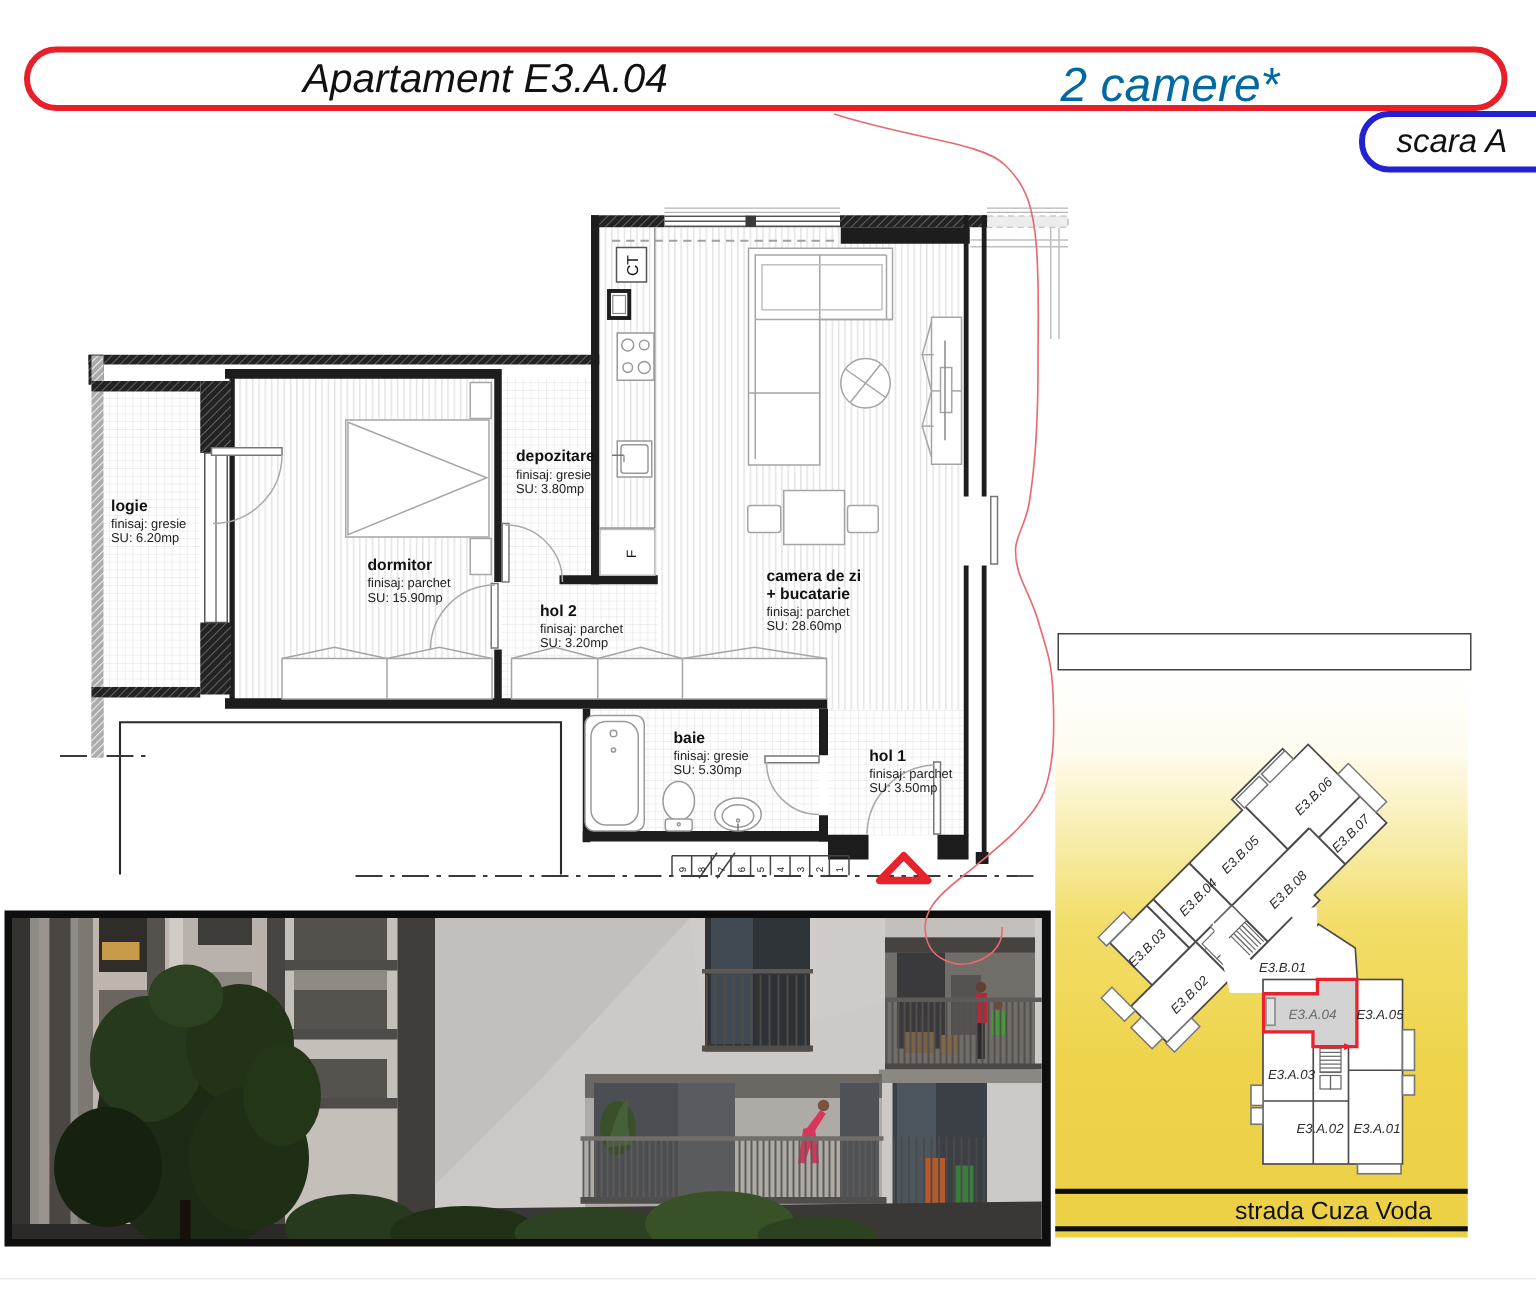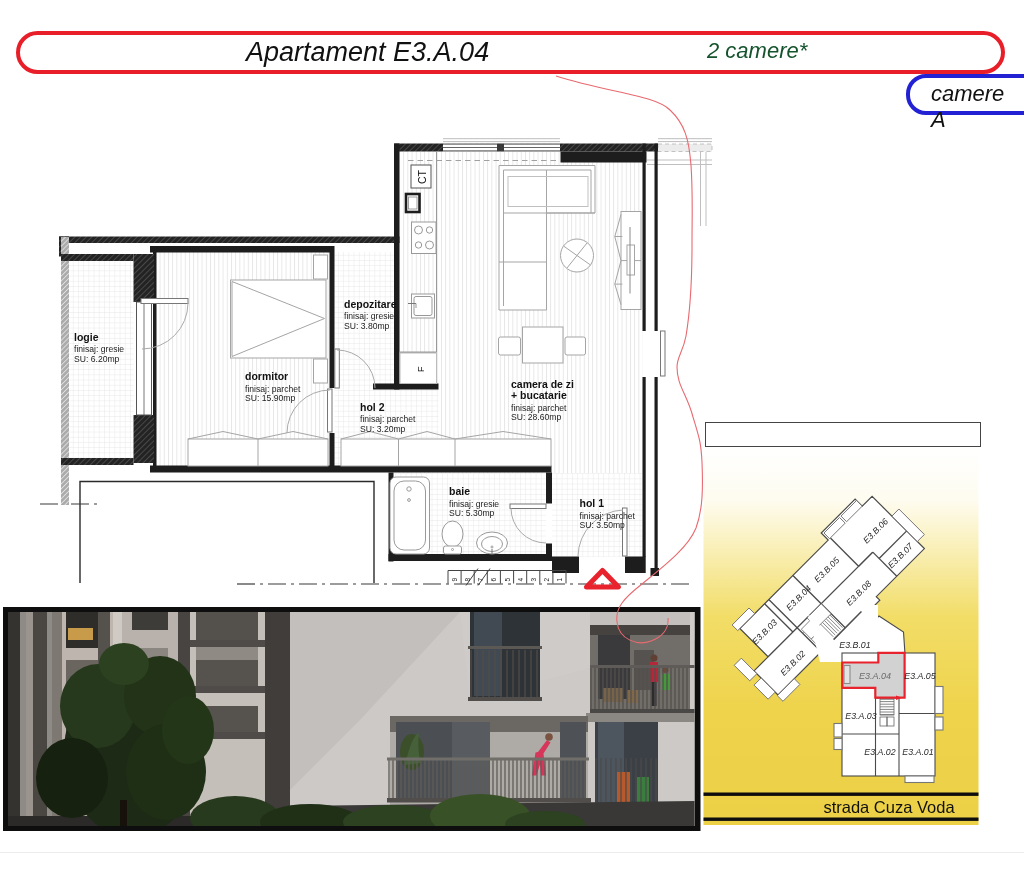--- a/index.html
+++ b/index.html
@@ -630,23 +630,23 @@
 </g>
 </g>
 
 <path d="M556,76 C610,93 655,95 670,110 C685,124 689,140 691,165 C693,195 692,215 692,245 C692,285 690,312 686,336 C683,352 677,357 677,367 C677,386 687,394 693,417 C699,437 701,442 702,462 C703,487 703,509 696,528 C688,548 663,567 642,584 C624,598 615,608 617,622 C619,640 638,646 651,641 C662,637 669,629 668,618" fill="none" stroke="#e86a70" stroke-width="1.1"></path>
 
 <line x1="0" y1="852.5" x2="1024" y2="852.5" stroke="#ececec" stroke-width="1"></line>
 </svg>
 
 <div style="position:absolute;left:16px;top:31px;width:981px;height:35px;border:4px solid #e81e28;border-radius:22px;"></div>
 
-<div class="it" style="position:absolute;left:202px;top:37px;font-size:27px;color:#111;margin-left:44px;">Apartament E3.A.04</div>
-
-<div class="it" style="position:absolute;left:707px;top:38px;font-size:22px;color:#14532d;">2 camere*</div>
+<div class="it" style="position:absolute;left:202px;top:37px;font-size:27px;color:#111;">Apartament E3.A.04</div>
+
+<div class="it" style="position:absolute;left:707px;top:38px;font-size:32px;color:#0369a1;">2 camere*</div>
 
 <div style="position:absolute;left:906px;top:74px;width:140px;height:33px;border:4px solid #2222d4;border-radius:20px;"></div>
 
-<div class="it" style="position:absolute;left:931px;top:81px;font-size:22px;color:#111;">camere A</div>
+<div class="it" style="position:absolute;left:931px;top:81px;font-size:22px;color:#111;">scara A</div>
 
 <div style="position:absolute;left:704.5px;top:421.5px;width:274px;height:23px;border:1px solid #444;background:#fff;"></div>
 
 
 </div>
 </body></html>

